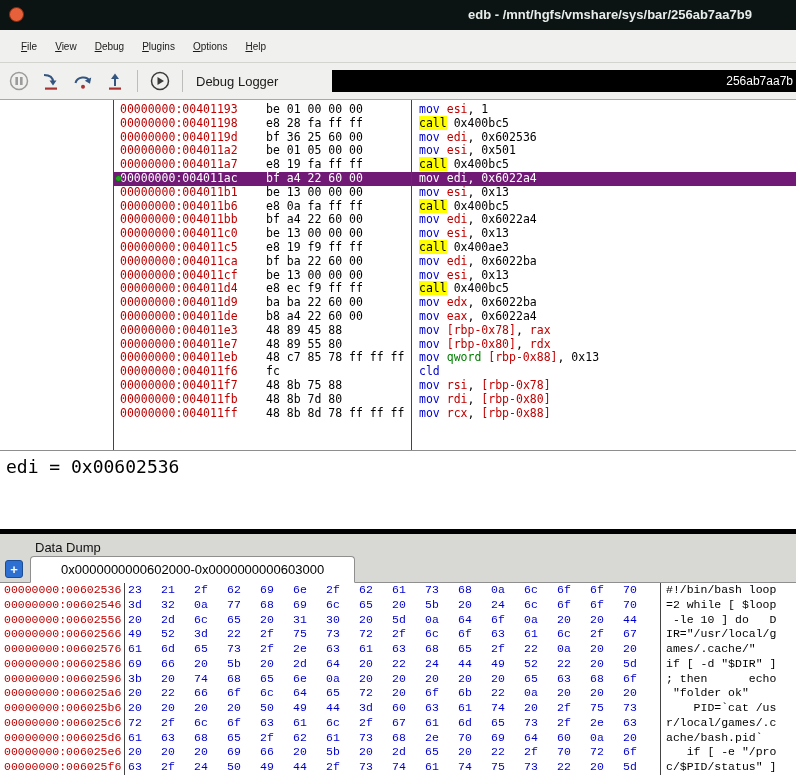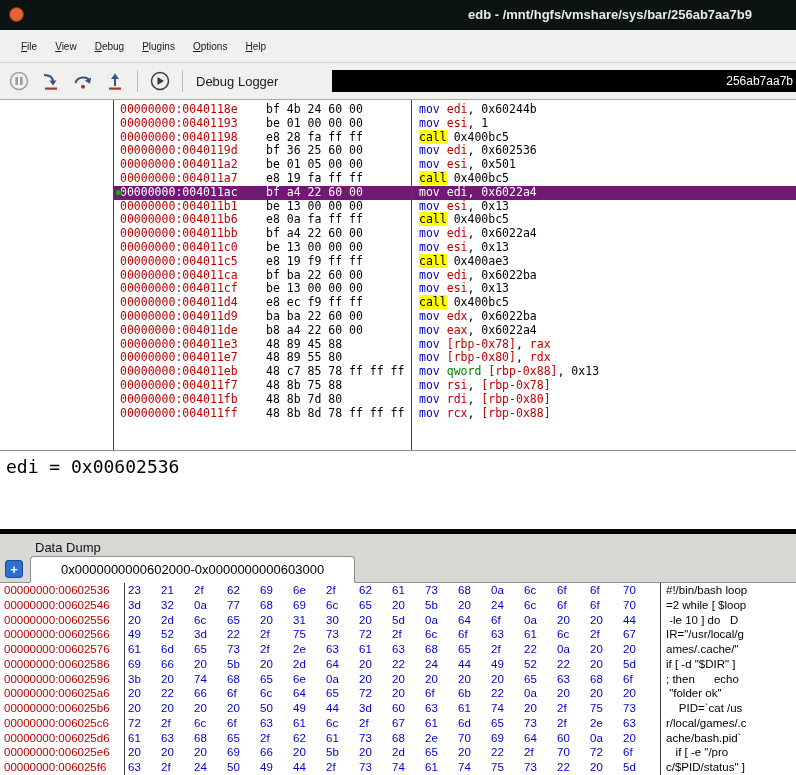--- a/index.html
+++ b/index.html
@@ -66,21 +66,21 @@
             border-radius:3px; color:#fff; font-size:13px; font-weight:bold;
             display:flex; align-items:center; justify-content:center;
             margin:0 7px 4px 0; cursor:pointer; line-height:1; }
   .tab { height:27px; margin-bottom:-1px; background:#fff; border:1px solid #8f8f8f;
          border-bottom:1px solid #fff; border-radius:4px 4px 0 0; display:flex;
          align-items:center; padding:0 30px; font-size:13px; color:#000;
          position:relative; z-index:2; white-space:nowrap; }
 
   
   .dump { height:192px; background:#fff; position:relative; overflow:hidden;
-          font-family:Liberation Sans, sans-serif; font-size:11.5px; }
+          font-family:Liberation Mono, monospace; font-size:11.5px; }
   .dump .vline { background:#444; }
   #dump-rows { position:relative; z-index:1; }
   .hrow { height:14.77px; line-height:14.77px; white-space:pre; }
   .haddr  { display:inline-block; width:122px; padding-left:4px; color:#be0000; }
   .hbytes { display:inline-block; width:538px; padding-left:6px; }
   .hbyte  { display:inline-block; width:33px; color:#0000cd; }
   .hascii { color:#000; padding-left:6px; white-space:pre; }
 </style>
 </head>
 <body>
@@ -141,40 +141,40 @@
     <span class="logger-label">Debug Logger</span>
     <div class="logger-bar">
       <span>256ab7aa7b</span>
     </div>
   </div>
 
   <div class="disasm">
     <div class="vline" style="left:113px"></div>
     <div class="vline" style="left:411px"></div>
     <div id="disasm-rows">
-        <div class="drow"><span class="daddr">00000000:0040118e</span><span class="dbytes">bf 4b 24 60 00</span><span class="dinstr"><span class="t-mn">mov </span><span class="t-reg">edi</span><span class="t-pl">, </span><span class="t-num">0x60244b</span></span></div>
         <div class="drow"><span class="daddr">00000000:00401193</span><span class="dbytes">be 01 00 00 00</span><span class="dinstr"><span class="t-mn">mov </span><span class="t-reg">esi</span><span class="t-pl">, </span><span class="t-num">1</span></span></div>
         <div class="drow"><span class="daddr">00000000:00401198</span><span class="dbytes">e8 28 fa ff ff</span><span class="dinstr"><span class="t-call">call</span><span class="t-pl"> </span><span class="t-num">0x400bc5</span></span></div>
         <div class="drow"><span class="daddr">00000000:0040119d</span><span class="dbytes">bf 36 25 60 00</span><span class="dinstr"><span class="t-mn">mov </span><span class="t-reg">edi</span><span class="t-pl">, </span><span class="t-num">0x602536</span></span></div>
         <div class="drow"><span class="daddr">00000000:004011a2</span><span class="dbytes">be 01 05 00 00</span><span class="dinstr"><span class="t-mn">mov </span><span class="t-reg">esi</span><span class="t-pl">, </span><span class="t-num">0x501</span></span></div>
         <div class="drow"><span class="daddr">00000000:004011a7</span><span class="dbytes">e8 19 fa ff ff</span><span class="dinstr"><span class="t-call">call</span><span class="t-pl"> </span><span class="t-num">0x400bc5</span></span></div>
         <div class="drow sel"><span class="rip-dot"></span><span class="daddr">00000000:004011ac</span><span class="dbytes">bf a4 22 60 00</span><span class="dinstr"><span class="t-mn">mov </span><span class="t-reg">edi</span><span class="t-pl">, </span><span class="t-num">0x6022a4</span></span></div>
         <div class="drow"><span class="daddr">00000000:004011b1</span><span class="dbytes">be 13 00 00 00</span><span class="dinstr"><span class="t-mn">mov </span><span class="t-reg">esi</span><span class="t-pl">, </span><span class="t-num">0x13</span></span></div>
         <div class="drow"><span class="daddr">00000000:004011b6</span><span class="dbytes">e8 0a fa ff ff</span><span class="dinstr"><span class="t-call">call</span><span class="t-pl"> </span><span class="t-num">0x400bc5</span></span></div>
         <div class="drow"><span class="daddr">00000000:004011bb</span><span class="dbytes">bf a4 22 60 00</span><span class="dinstr"><span class="t-mn">mov </span><span class="t-reg">edi</span><span class="t-pl">, </span><span class="t-num">0x6022a4</span></span></div>
         <div class="drow"><span class="daddr">00000000:004011c0</span><span class="dbytes">be 13 00 00 00</span><span class="dinstr"><span class="t-mn">mov </span><span class="t-reg">esi</span><span class="t-pl">, </span><span class="t-num">0x13</span></span></div>
         <div class="drow"><span class="daddr">00000000:004011c5</span><span class="dbytes">e8 19 f9 ff ff</span><span class="dinstr"><span class="t-call">call</span><span class="t-pl"> </span><span class="t-num">0x400ae3</span></span></div>
         <div class="drow"><span class="daddr">00000000:004011ca</span><span class="dbytes">bf ba 22 60 00</span><span class="dinstr"><span class="t-mn">mov </span><span class="t-reg">edi</span><span class="t-pl">, </span><span class="t-num">0x6022ba</span></span></div>
         <div class="drow"><span class="daddr">00000000:004011cf</span><span class="dbytes">be 13 00 00 00</span><span class="dinstr"><span class="t-mn">mov </span><span class="t-reg">esi</span><span class="t-pl">, </span><span class="t-num">0x13</span></span></div>
         <div class="drow"><span class="daddr">00000000:004011d4</span><span class="dbytes">e8 ec f9 ff ff</span><span class="dinstr"><span class="t-call">call</span><span class="t-pl"> </span><span class="t-num">0x400bc5</span></span></div>
         <div class="drow"><span class="daddr">00000000:004011d9</span><span class="dbytes">ba ba 22 60 00</span><span class="dinstr"><span class="t-mn">mov </span><span class="t-reg">edx</span><span class="t-pl">, </span><span class="t-num">0x6022ba</span></span></div>
         <div class="drow"><span class="daddr">00000000:004011de</span><span class="dbytes">b8 a4 22 60 00</span><span class="dinstr"><span class="t-mn">mov </span><span class="t-reg">eax</span><span class="t-pl">, </span><span class="t-num">0x6022a4</span></span></div>
         <div class="drow"><span class="daddr">00000000:004011e3</span><span class="dbytes">48 89 45 88</span><span class="dinstr"><span class="t-mn">mov </span><span class="t-reg">[rbp-0x78]</span><span class="t-pl">, </span><span class="t-reg">rax</span></span></div>
         <div class="drow"><span class="daddr">00000000:004011e7</span><span class="dbytes">48 89 55 80</span><span class="dinstr"><span class="t-mn">mov </span><span class="t-reg">[rbp-0x80]</span><span class="t-pl">, </span><span class="t-reg">rdx</span></span></div>
         <div class="drow"><span class="daddr">00000000:004011eb</span><span class="dbytes">48 c7 85 78 ff ff ff 1…</span><span class="dinstr"><span class="t-mn">mov </span><span class="t-kw">qword </span><span class="t-reg">[rbp-0x88]</span><span class="t-pl">, </span><span class="t-num">0x13</span></span></div>
+        <div class="drow"><span class="daddr">00000000:004011f6</span><span class="dbytes">fc</span><span class="dinstr"><span class="t-mn">cld</span></span></div>
         <div class="drow"><span class="daddr">00000000:004011f7</span><span class="dbytes">48 8b 75 88</span><span class="dinstr"><span class="t-mn">mov </span><span class="t-reg">rsi</span><span class="t-pl">, </span><span class="t-reg">[rbp-0x78]</span></span></div>
         <div class="drow"><span class="daddr">00000000:004011fb</span><span class="dbytes">48 8b 7d 80</span><span class="dinstr"><span class="t-mn">mov </span><span class="t-reg">rdi</span><span class="t-pl">, </span><span class="t-reg">[rbp-0x80]</span></span></div>
         <div class="drow"><span class="daddr">00000000:004011ff</span><span class="dbytes">48 8b 8d 78 ff ff ff</span><span class="dinstr"><span class="t-mn">mov </span><span class="t-reg">rcx</span><span class="t-pl">, </span><span class="t-reg">[rbp-0x88]</span></span></div>
       </div>
   </div>
 
   <div class="registers">
     <div>edi = 0x00602536</div>
   </div>
 

